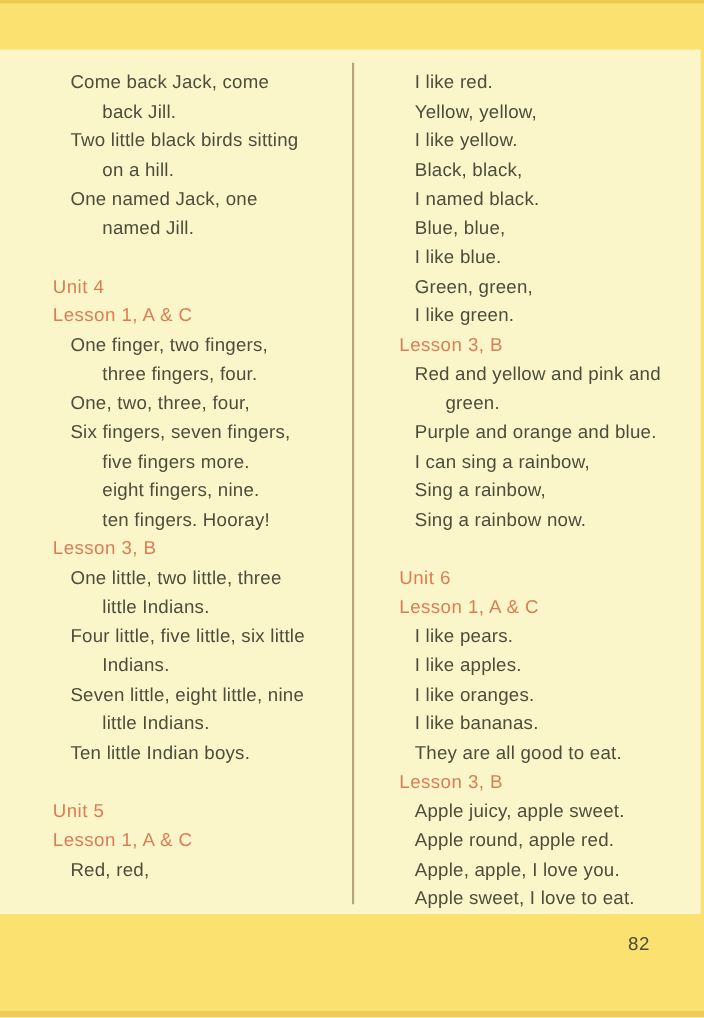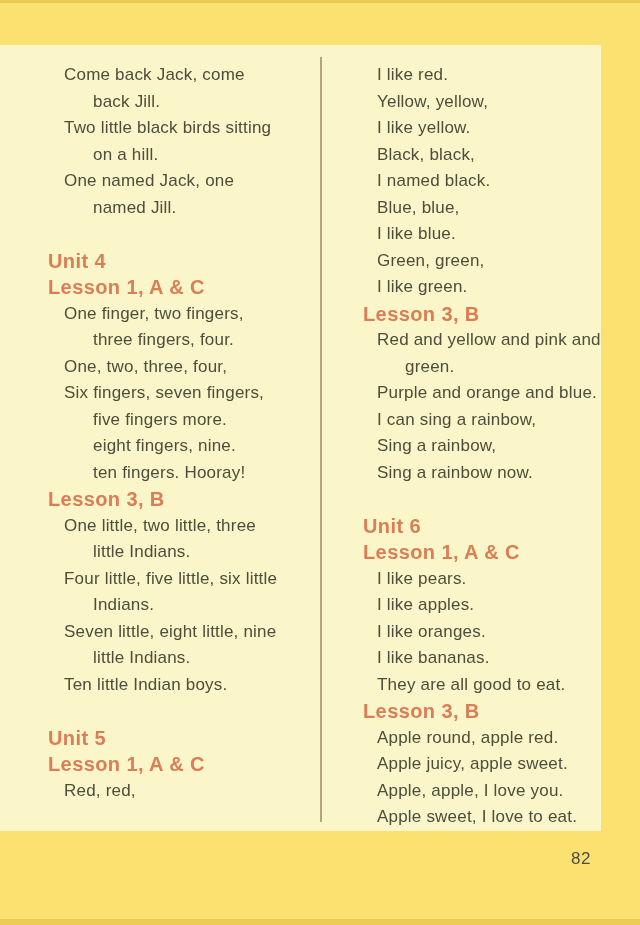--- a/index.html
+++ b/index.html
@@ -32,20 +32,21 @@
     height: 6px;
     background: #eecb55;
   }
   .page {
     position: absolute;
     left: 0;
     top: 45px;
     width: 601px;
     height: 786px;
     background: var(--page-bg, #FAF6CA);
+    padding-left: 36px;
   }
   .divider {
     position: absolute;
     left: 320px;
     top: 57px;
     width: 2px;
     height: 765px;
     background: var(--divider, #B3A67E);
   }
   .col {
@@ -61,23 +62,23 @@
     height: 26.5px;
     line-height: 26.5px;
     white-space: nowrap;
   }
   .line.body   { padding-left: 16px; }
   .line.indent { padding-left: 45px; }
   .col-right .line.body   { padding-left: 14px; }
   .col-right .line.indent { padding-left: 42px; }
   .line.heading-unit,
   .line.heading-lesson {
-    font-weight: bold;
+    font-weight: normal;
     color: var(--heading, #DB7D55);
-    font-size: 20px;
+    font-size: 17px;
     letter-spacing: 0.4px;
   }
   .page-number {
     position: absolute;
     top: 849px;
     left: 571px;
     font-size: 17px;
     letter-spacing: 0.5px;
     color: var(--body-text, #4E4C3B);
   }
@@ -138,22 +139,22 @@
         <div class="line body">Sing a rainbow now.</div>
         <div class="line blank"></div>
         <div class="line heading-unit">Unit 6</div>
         <div class="line heading-lesson">Lesson 1, A &amp; C</div>
         <div class="line body">I like pears.</div>
         <div class="line body">I like apples.</div>
         <div class="line body">I like oranges.</div>
         <div class="line body">I like bananas.</div>
         <div class="line body">They are all good to eat.</div>
         <div class="line heading-lesson">Lesson 3, B</div>
+        <div class="line body">Apple juicy, apple sweet.</div>
         <div class="line body">Apple round, apple red.</div>
-        <div class="line body">Apple juicy, apple sweet.</div>
         <div class="line body">Apple, apple, I love you.</div>
         <div class="line body">Apple sweet, I love to eat.</div>
       </div>
   </div>
 
   <div class="divider"></div>
 
   <div class="page-number">82</div>
 
   <div class="edge-bottom"></div>

